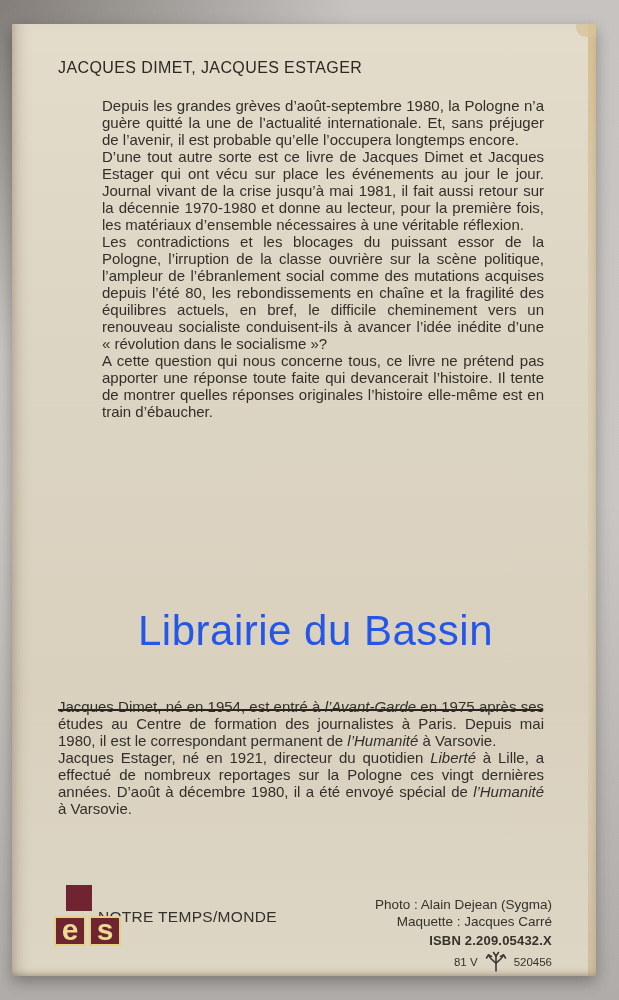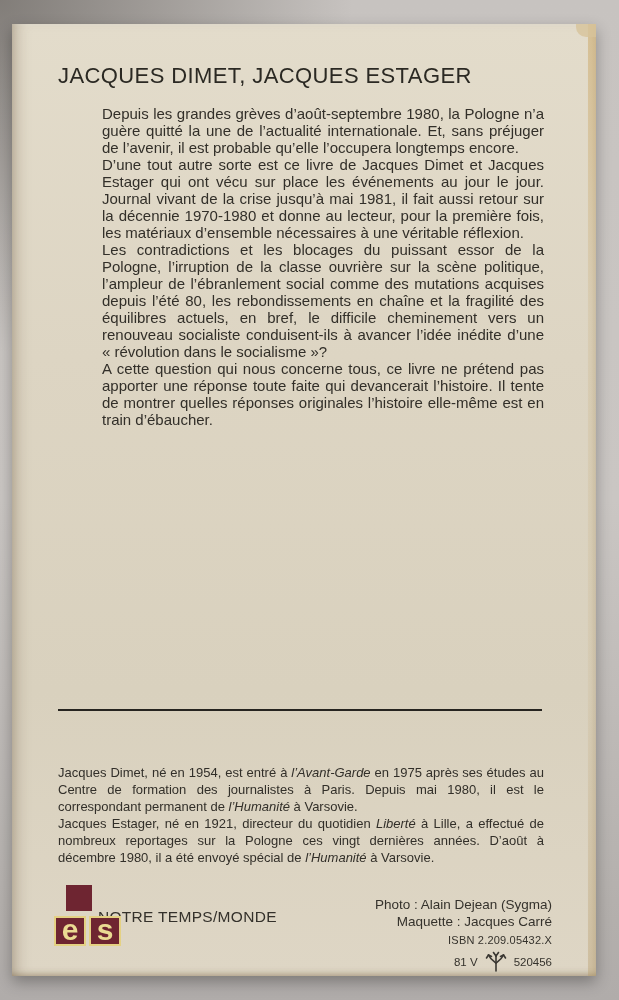--- a/index.html
+++ b/index.html
@@ -23,65 +23,66 @@
   .page-edge{
     position:absolute;right:0;top:0;width:8px;height:100%;
     background:linear-gradient(180deg,rgba(205,170,105,.55),rgba(200,170,110,.18) 30%,rgba(200,170,110,.10) 70%,rgba(180,150,95,.35));
   }
   .corner-wear{
     position:absolute;right:0;top:0;width:20px;height:13px;
     background:#d7c39a;border-bottom-left-radius:10px;opacity:.8;
   }
   .inner{position:relative;height:100%;box-sizing:border-box;padding:30px 52px 0 46px;}
   .title{color:#2b80c0;font-size:22px;line-height:28px;letter-spacing:.4px;font-weight:400;}
-  .authors{color:#2b2923;font-size:22px;line-height:28px;letter-spacing:.4px;margin-top:8px;}
+  .authors{color:#2b2923;font-size:16px;line-height:28px;letter-spacing:.4px;margin-top:0;}
   .blurb{margin-top:15px;color:#322f29;font-size:15px;line-height:17px;margin-left:44px;}
   .blurb p{margin:0;text-align:justify;text-justify:inter-word;}
   .watermark{
     position:absolute;left:126px;top:583px;
     font-size:42px;color:#2457e8;letter-spacing:.5px;white-space:nowrap;
   }
   .rule{position:absolute;left:46px;right:54px;top:685px;height:2px;background:#262420;border:0;margin:0;}
-  .bios{position:absolute;left:46px;right:52px;top:740px;color:#322f29;font-size:13px;line-height:17px;}
+  .bios{position:absolute;left:46px;right:52px;top:674px;color:#322f29;font-size:15px;line-height:17px;}
   .bios p{margin:0;text-align:justify;}
   .bios i{font-style:italic;}
   .publisher{position:absolute;left:42px;top:861px;}
   .sq{background:#6e2531;}
   .sq-top{position:absolute;left:12px;top:0;width:26px;height:26px;}
   .imprint{position:absolute;left:44px;top:23px;color:#34312b;font-size:15.5px;letter-spacing:.3px;white-space:nowrap;}
   .sq-letter{
     position:absolute;top:31px;width:28px;height:26px;border:2px solid #e4d183;
     color:#eadb92;font-size:30px;font-weight:bold;line-height:24px;text-align:center;
     font-family:"Liberation Sans","DejaVu Sans",sans-serif;
   }
   .sq-e{left:0;}
   .sq-s{left:35px;}
   .credits{position:absolute;right:44px;top:872px;text-align:right;color:#35322c;}
   .credits .c-line{font-size:13.5px;line-height:17px;}
-  .credits .c-isbn{font-size:11px;line-height:15px;font-weight:normal;letter-spacing:.2px;margin-top:3px;}
+  .credits .c-isbn{font-size:13px;line-height:15px;font-weight:bold;letter-spacing:.2px;margin-top:3px;}
   .credits .c-ed{font-size:11.5px;line-height:14px;margin-top:2px;display:flex;align-items:center;justify-content:flex-end;gap:6px;}
   .colophon{width:24px;height:24px;display:inline-block;vertical-align:middle;}
 </style>
 </head>
 <body>
 
 <div class="book">
   <div class="page-edge"></div>
   <div class="corner-wear"></div>
 
   <div class="inner">
     <div class="authors">JACQUES DIMET, JACQUES ESTAGER</div>
 
     <div class="blurb">
       <p>Depuis les grandes grèves d’août-septembre 1980, la Pologne n’a guère quitté la une de l’actualité internationale. Et, sans préjuger de l’avenir, il est probable qu’elle l’occupera longtemps encore.</p>
       <p>D’une tout autre sorte est ce livre de Jacques Dimet et Jacques Estager qui ont vécu sur place les événements au jour le jour. Journal vivant de la crise jusqu’à mai 1981, il fait aussi retour sur la décennie 1970-1980 et donne au lecteur, pour la première fois, les matériaux d’ensemble nécessaires à une véritable réflexion.</p>
       <p>Les contradictions et les blocages du puissant essor de la Pologne, l’irruption de la classe ouvrière sur la scène politique, l’ampleur de l’ébranlement social comme des mutations acquises depuis l’été 80, les rebondissements en chaîne et la fragilité des équilibres actuels, en bref, le difficile cheminement vers un renouveau socialiste conduisent-ils à avancer l’idée inédite d’une « révolution dans le socialisme »?</p>
       <p>A cette question qui nous concerne tous, ce livre ne prétend pas apporter une réponse toute faite qui devancerait l’histoire. Il tente de montrer quelles réponses originales l’histoire elle-même est en train d’ébaucher.</p>
     </div>
 
+    <div class="watermark">Librairie du Bassin</div>
 
     <hr class="rule">
 
     <div class="bios">
       <p><span>Jacques Dimet, né en 1954, est entré à </span><i>l’Avant-Garde</i><span> en 1975 après ses études au Centre de formation des journalistes à Paris. Depuis mai 1980, il est le correspondant permanent de </span><i>l’Humanité</i><span> à Varsovie.</span></p>
       <p><span>Jacques Estager, né en 1921, directeur du quotidien </span><i>Liberté</i><span> à Lille, a effectué de nombreux reportages sur la Pologne ces vingt dernières années. D’août à décembre 1980, il a été envoyé spécial de </span><i>l’Humanité</i><span> à Varsovie.</span></p>
     </div>
 
     <div class="publisher">
       <div class="sq sq-top"></div>

